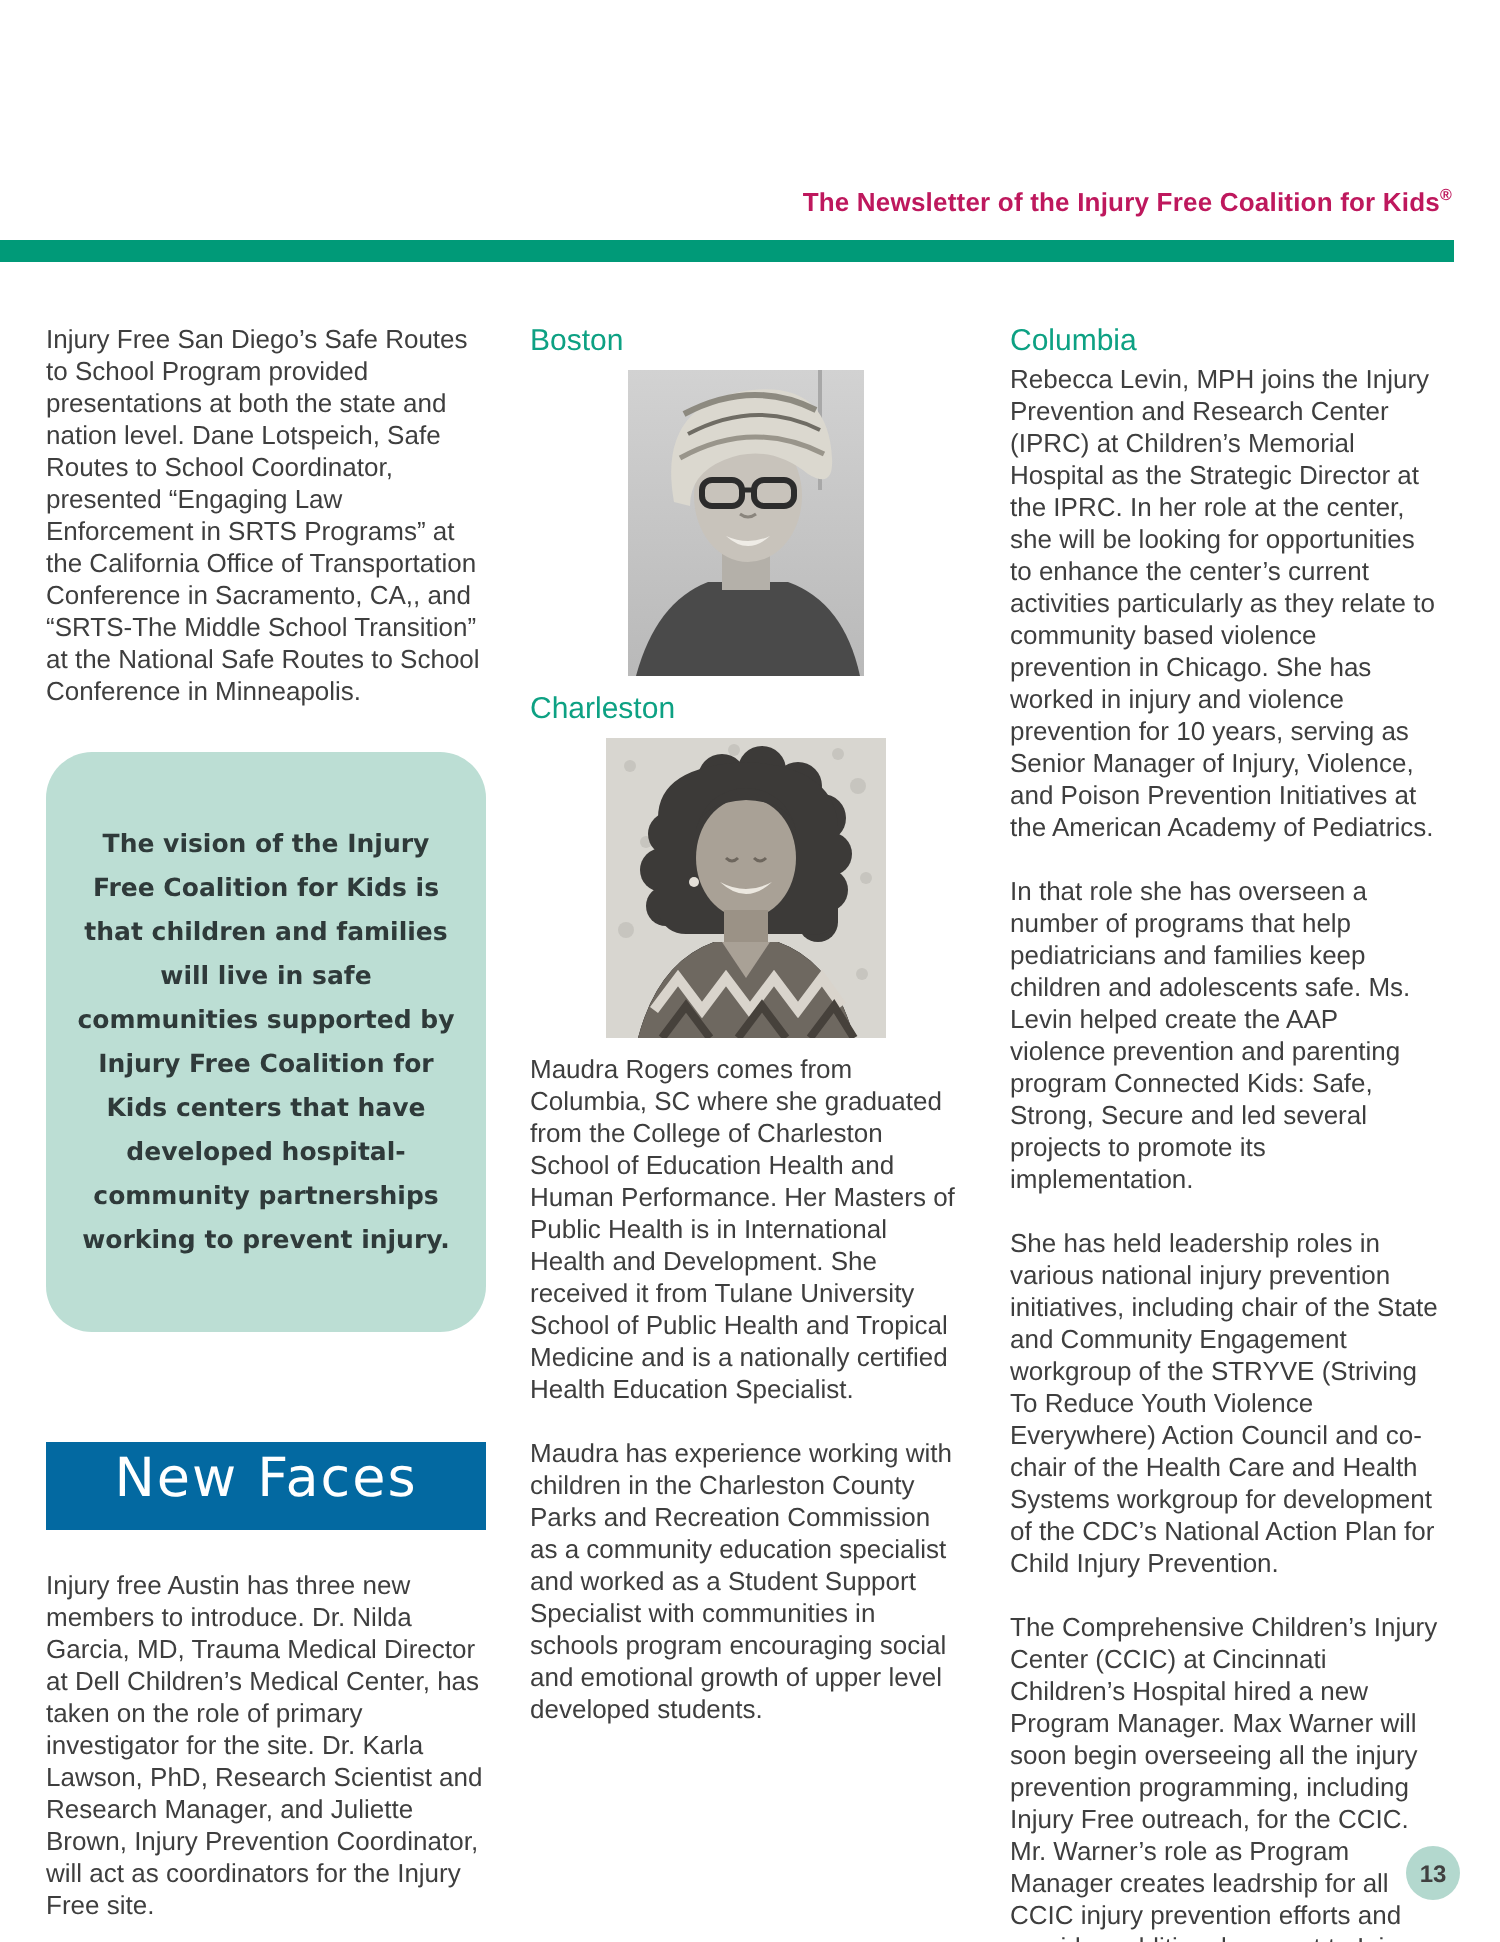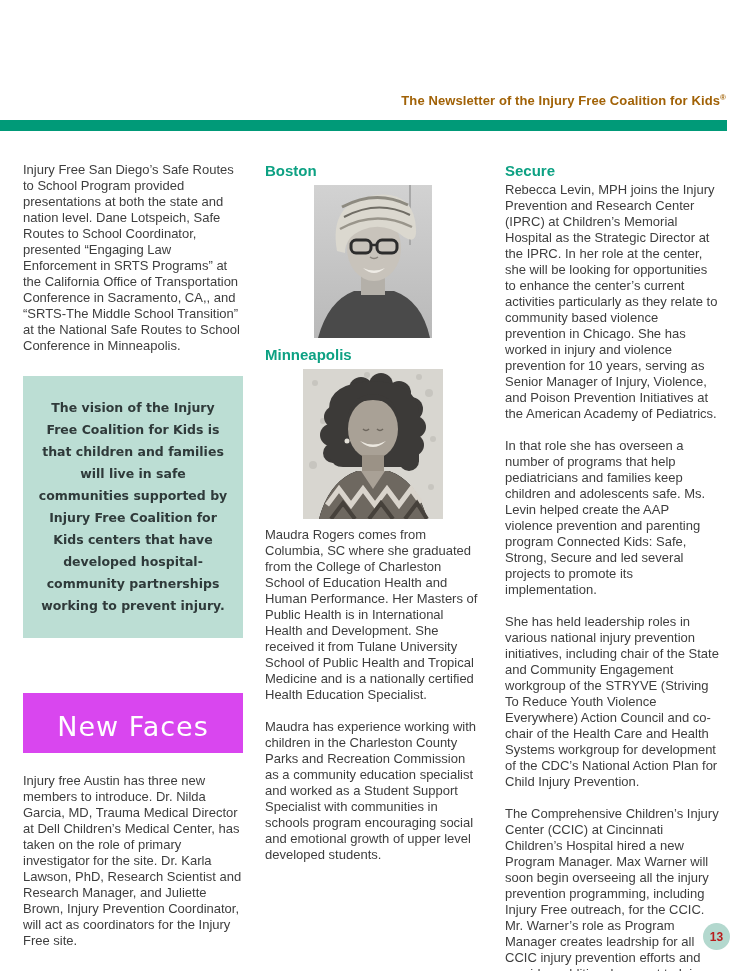--- a/index.html
+++ b/index.html
@@ -12,21 +12,21 @@
     margin: 0 auto;
     font-family: "Liberation Sans", sans-serif;
     overflow: hidden;
   }
   .masthead {
     position: absolute;
     top: 93px;
     right: 24px;
     font-size: 13px;
     font-weight: bold;
-    color: #a16207;
+    color: #be185d;
     letter-spacing: 0.1px;
   }
   .masthead sup { font-size: 8px; }
   .teal-bar {
     position: absolute;
     top: 120px;
     left: 0;
     width: 727px;
     height: 11px;
     background: #009a78;
@@ -38,45 +38,46 @@
     display: flex;
   }
   .col { color: #3e3e3e; font-size: 13px; line-height: 16px; }
   .col-left  { width: 220px; margin-right: 22px; }
   .col-mid   { width: 215px; margin-right: 25px; }
   .col-right { width: 214px; }
   .col p { margin-bottom: 16px; }
   h3.section-heading {
     font-size: 15px;
     line-height: 18px;
-    font-weight: bold;
+    font-weight: normal;
     color: #0da183;
     margin-bottom: 2px;
   }
   .vision-box {
     margin-top: 22px;
     margin-bottom: 55px;
     background: #bcded4;
-    padding: 21px 14px;
+    padding: 35px 14px;
     min-height: 210px;
+    border-radius: 23px;
   }
   .vision-box p {
     font-family: "DejaVu Sans", sans-serif;
     text-align: center;
     font-weight: bold;
     font-size: 12.5px;
     line-height: 22px;
     color: #2f3a3a;
     margin: 0;
   }
   .new-faces {
-    background: #d946ef;
+    background: #0369a1;
     color: #ffffff;
     text-align: center;
-    padding: 26px 0 13px 0;
+    padding: 11px 0 13px 0;
     margin-bottom: 20px;
   }
   .new-faces span {
     font-family: "DejaVu Sans", sans-serif;
     font-size: 27px;
     letter-spacing: 1px;
   }
   .photo-frame { display: block; margin: 5px auto 8px auto; }
   .photo-frame svg { display: block; }
   .caption {
@@ -100,21 +101,21 @@
     bottom: 21px;
     width: 27px;
     height: 27px;
     border-radius: 50%;
     background: #b3d8ce;
     display: flex;
     align-items: center;
     justify-content: center;
     font-size: 12px;
     font-weight: bold;
-    color: #b91c1c;
+    color: #404040;
   }
 </style>
 </head>
 <body>
 
 <div class="page">
 
   <div class="masthead">
     <span>The Newsletter of the Injury Free Coalition for Kids</span><sup>®</sup>
   </div>
@@ -160,21 +161,21 @@
           <rect x="37" y="55" width="20" height="13" rx="5" fill="none" stroke="#2c2c2c" stroke-width="3"></rect>
           <rect x="63" y="55" width="20" height="13" rx="5" fill="none" stroke="#2c2c2c" stroke-width="3"></rect>
           <line x1="57" y1="60" x2="63" y2="60" stroke="#2c2c2c" stroke-width="2.5"></line>
           <path d="M49 83 Q60 93 71 83 Q60 88 49 83 Z" fill="#efece6"></path>
           <path d="M56 72 Q60 75 64 72" stroke="#8a857d" stroke-width="1.5" fill="none"></path>
         </svg>
       </div>
 
 
       <div class="charleston-block">
-        <h3 class="section-heading">Minneapolis</h3>
+        <h3 class="section-heading">Charleston</h3>
 
         <div class="photo-frame" style="width:140px;">
           <svg width="140" height="150" viewBox="0 0 140 150" xmlns="http://www.w3.org/2000/svg" aria-hidden="true">
             <rect width="140" height="150" fill="#d8d6d0"></rect>
             <g fill="#c7c5bf">
               <circle cx="12" cy="14" r="3"></circle>
                 <circle cx="126" cy="24" r="4"></circle>
                 <circle cx="20" cy="52" r="3"></circle>
               <circle cx="130" cy="70" r="3"></circle>
                 <circle cx="10" cy="96" r="4"></circle>
@@ -212,21 +213,21 @@
           </svg>
         </div>
 
 
         <p>Maudra Rogers comes from Columbia, SC where she graduated from the College of Charleston School of Education Health and Human Performance. Her Masters of Public Health is in International Health and Development. She received it from Tulane University School of Public Health and Tropical Medicine and is a nationally certified Health Education Specialist.</p>
         <p>Maudra has experience working with children in the Charleston County Parks and Recreation Commission as a community education specialist and worked as a Student Support Specialist with communities in schools program encouraging social and emotional growth of upper level developed students.</p>
       </div>
     </div>
 
     <div class="col col-right">
-      <h3 class="section-heading">Secure</h3>
+      <h3 class="section-heading">Columbia</h3>
       <p>Rebecca Levin, MPH joins the Injury Prevention and Research Center (IPRC) at Children’s Memorial Hospital as the Strategic Director at the IPRC.  In her role at the center, she will be looking for opportunities to enhance the center’s current activities particularly as they relate to community based violence prevention in Chicago. She has worked in injury and violence prevention for 10 years, serving as Senior Manager of Injury, Violence, and Poison Prevention Initiatives at the American Academy of Pediatrics.</p>
       <p>In that role she has overseen a number of programs that help pediatricians and families keep children and adolescents safe.  Ms. Levin helped create the AAP violence prevention and parenting program Connected Kids:  Safe, Strong, Secure and led several projects to promote its implementation.</p>
       <p>She has held leadership roles in various national injury prevention initiatives, including chair of the State and Community Engagement workgroup of the STRYVE (Striving To Reduce Youth Violence Everywhere) Action Council and co-chair of the Health Care and Health Systems workgroup for development of the CDC’s National Action Plan for Child Injury Prevention.</p>
 
       <p>The Comprehensive Children’s Injury Center (CCIC) at Cincinnati Children’s Hospital hired a new Program Manager. Max Warner will soon begin overseeing all the injury prevention programming, including Injury Free outreach, for the CCIC. Mr. Warner’s role as Program Manager creates leadrship for all CCIC injury prevention efforts and provides additional support to Injury Free by helping to leverage resources.</p>
     </div>
 
   </div>
 
   <div class="page-number">

